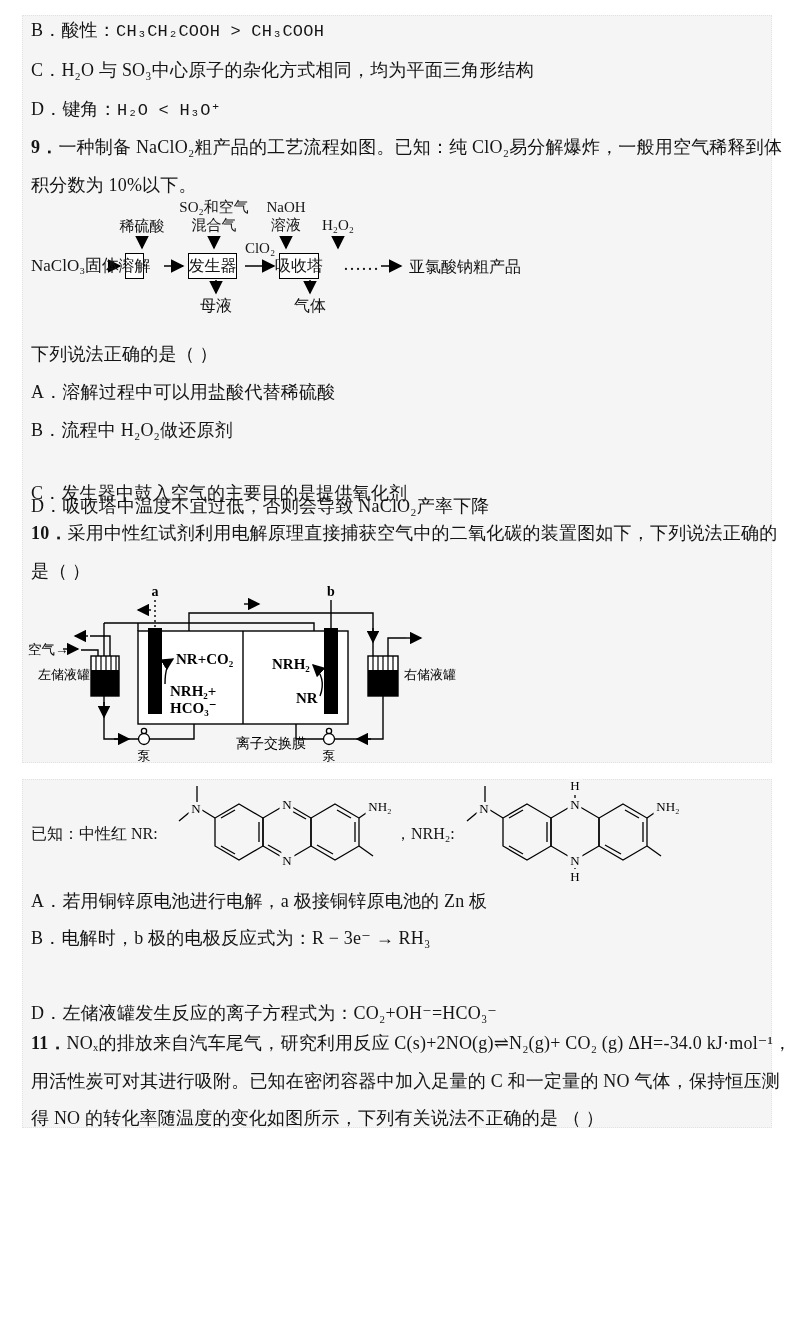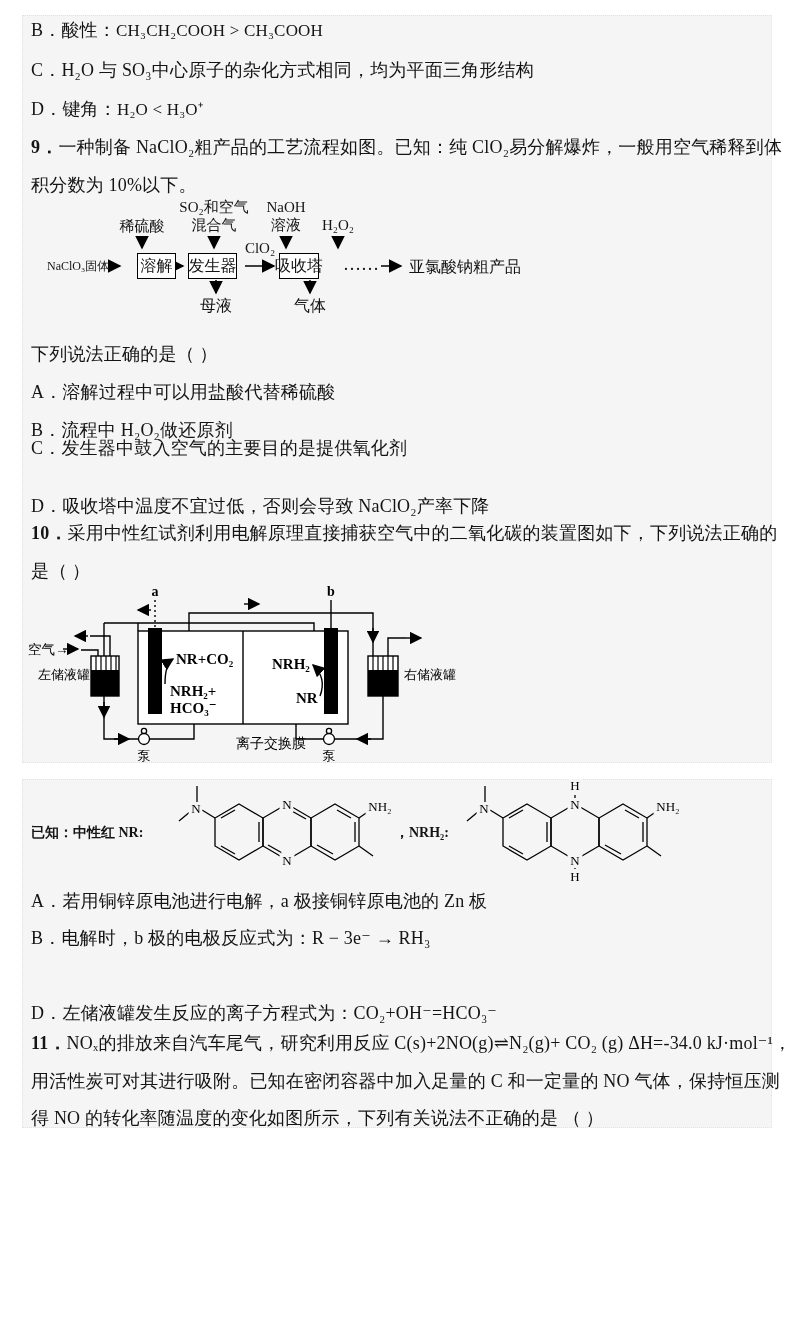--- a/index.html
+++ b/index.html
@@ -12,39 +12,39 @@
     position:absolute;left:22px;width:750px;background:#f5f5f5;
     border:1px dotted #e2e2e2;box-sizing:border-box;
   }
   #panel1{top:15px;height:748px;}
   #panel2{top:779px;height:349px;}
   .tl{
     position:absolute;left:8px;font-size:18px;line-height:26px;
     white-space:nowrap;letter-spacing:0.2px;
   }
   .num{font-weight:bold;}
-  .mono{font-family:Liberation Serif, serif;font-size:17px;}
+  .mono{font-family:Liberation Mono, monospace;font-size:17px;}
   
   #flow{position:absolute;left:8px;top:180px;width:545px;height:135px;}
   #flow svg.arrows{position:absolute;left:0;top:0;}
   .fl{
     position:absolute;font-size:15px;line-height:17px;white-space:nowrap;
     transform:translateX(-50%);text-align:left;
   }
   .fll{position:absolute;font-size:15px;line-height:20px;white-space:nowrap;}
   .fbox{
     position:absolute;top:57px;height:26px;border:1.6px solid #000;background:#fff;
     box-sizing:border-box;display:flex;align-items:center;justify-content:center;
     font-size:16px;white-space:nowrap;
   }
   
   svg text{font-family:"Liberation Serif","DejaVu Serif",serif;fill:#000;}
   #device{position:absolute;left:3px;top:568px;}
   .struct{position:absolute;}
-  .kv{position:absolute;font-size:14px;white-space:nowrap;font-weight:bold;}
+  .kv{position:absolute;font-size:16px;white-space:nowrap;}
 </style>
 </head>
 <body>
 
 <div class="panel" id="panel1">
 
   <div class="tl" style="top:1px"><span>B．酸性：</span><span class="mono">CH₃CH₂COOH &gt; CH₃COOH</span></div>
   <div class="tl" style="top:41px">C．H₂O 与 SO₃中心原子的杂化方式相同，均为平面三角形结构</div>
   <div class="tl" style="top:80px"><span>D．键角：</span><span class="mono">H₂O &lt; H₃O⁺</span></div>
 
@@ -70,35 +70,35 @@
         <path d="M185,84 V97" marker-end="url(#ah)"></path>
         <path d="M279,84 V97" marker-end="url(#ah)"></path>
       </g>
     </svg>
     <div class="fl" style="left:111px;top:22px">稀硫酸</div>
     <div class="fl" style="left:183px;top:3px">SO₂和空气</div>
     <div class="fl" style="left:183px;top:21px">混合气</div>
     <div class="fl" style="left:255px;top:3px">NaOH</div>
     <div class="fl" style="left:255px;top:21px">溶液</div>
     <div class="fl" style="left:307px;top:21px">H₂O₂</div>
-    <div class="fll" style="left:16px;top:60px;font-size:12px">NaClO₃固体</div>
-    <div class="fbox" style="left:106px;width:39px">溶解</div>
+    <div class="fll" style="left:0px;top:60px;font-size:17px">NaClO₃固体</div>
+    <div class="fbox" style="left:94px;width:19px">溶解</div>
     <div class="fbox" style="left:157px;width:49px">发生器</div>
     <div class="fbox" style="left:248px;width:40px">吸收塔</div>
     <div class="fl" style="left:229px;top:44px">ClO₂</div>
     <div class="fll" style="left:312px;top:58px;font-size:18px">……</div>
     <div class="fll" style="left:378px;top:61px;font-size:16px">亚氯酸钠粗产品</div>
     <div class="fl" style="left:185px;top:101px;font-size:16px">母液</div>
     <div class="fl" style="left:279px;top:101px;font-size:16px">气体</div>
   </div>
 
   <div class="tl" style="top:325px">下列说法正确的是（  ）</div>
   <div class="tl" style="top:363px">A．溶解过程中可以用盐酸代替稀硫酸</div>
   <div class="tl" style="top:401px">B．流程中 H₂O₂做还原剂</div>
-  <div class="tl" style="top:419px">C．发生器中鼓入空气的主要目的是提供氧化剂</div>
+  <div class="tl" style="top:464px">C．发生器中鼓入空气的主要目的是提供氧化剂</div>
   <div class="tl" style="top:477px">D．吸收塔中温度不宜过低，否则会导致 NaClO₂产率下降</div>
 
   <div class="tl" style="top:504px"><span class="num">10．</span><span>采用中性红试剂利用电解原理直接捕获空气中的二氧化碳的装置图如下，下列说法正确的</span></div>
   <div class="tl" style="top:542px">是（  ）</div>
 
   <svg id="device" width="460" height="180" viewBox="0 0 460 180">
     <defs>
       <marker id="dh" markerWidth="10" markerHeight="9" refX="8" refY="4.5" orient="auto">
         <path d="M0,0 L9,4.5 L0,9 z" fill="#000"></path>
       </marker>

